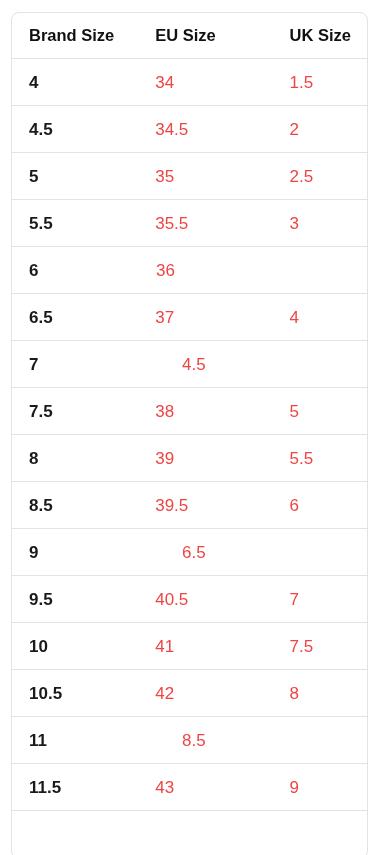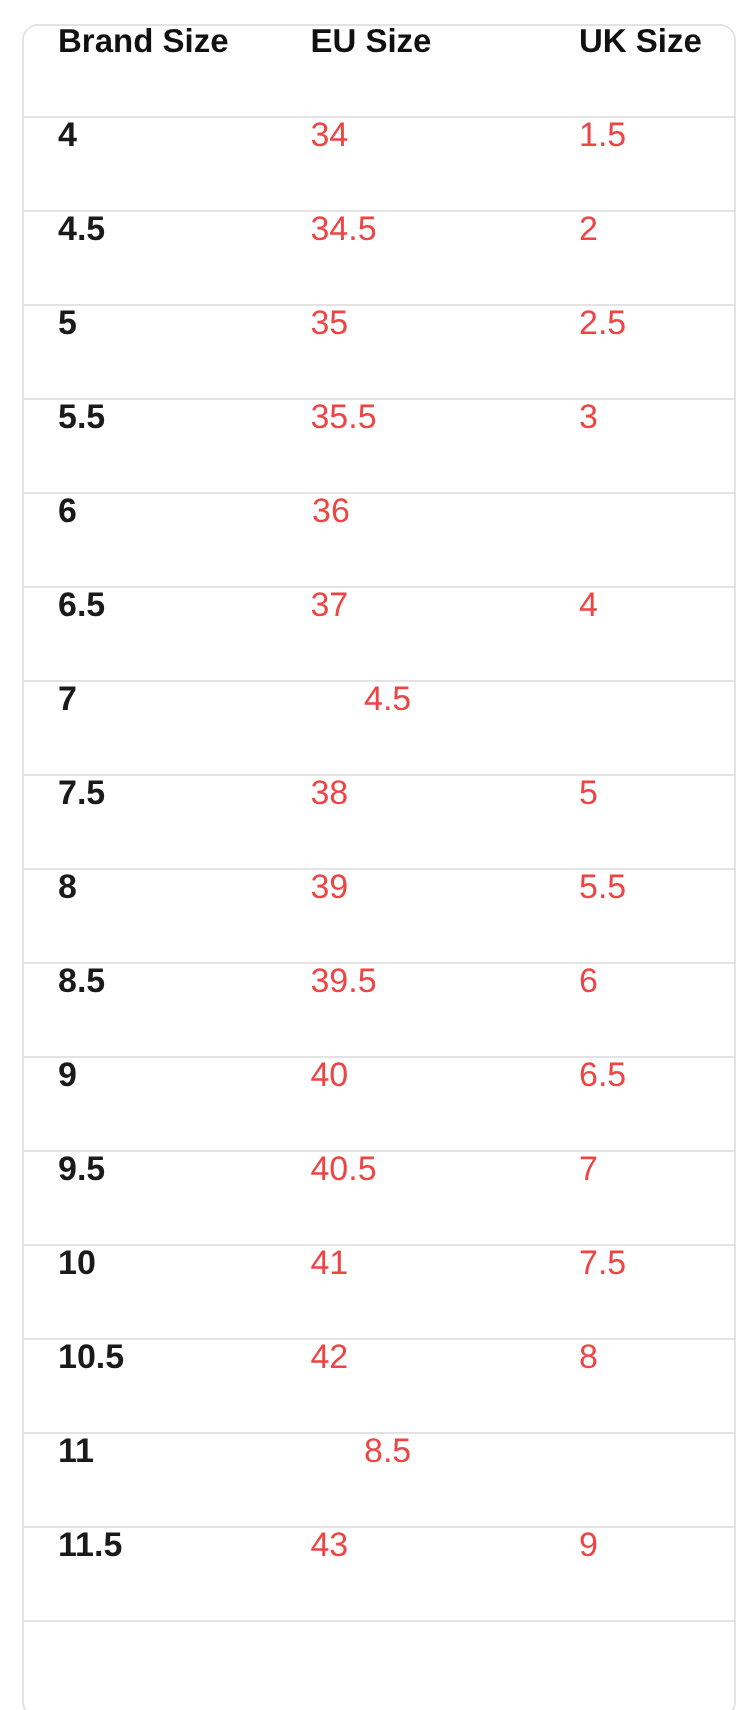--- a/index.html
+++ b/index.html
@@ -18,20 +18,21 @@
     top: 12px;
     width: 357px;
     border: 1px solid #e3e3e3;
     border-radius: 8px;
     background: #ffffff;
     overflow: hidden;
   }
 
   .row {
     display: flex;
+    align-items: center;
     height: 47px;
     border-bottom: 1px solid #e3e3e3;
   }
 
   .row.header-row {
     height: 46px;
   }
 
   .row:last-child {
     border-bottom: none;
@@ -133,21 +134,20 @@
   </div>
 
   <div class="row body-row">
     <div class="cell col-0">8.5</div>
     <div class="cell col-1">39.5</div>
     <div class="cell col-2">6</div>
   </div>
 
   <div class="row body-row">
     <div class="cell col-0">9</div>
-    <div class="cell col-1">40</div>
     <div class="cell col-2">6.5</div>
   </div>
 
   <div class="row body-row">
     <div class="cell col-0">9.5</div>
     <div class="cell col-1">40.5</div>
     <div class="cell col-2">7</div>
   </div>
 
   <div class="row body-row">

